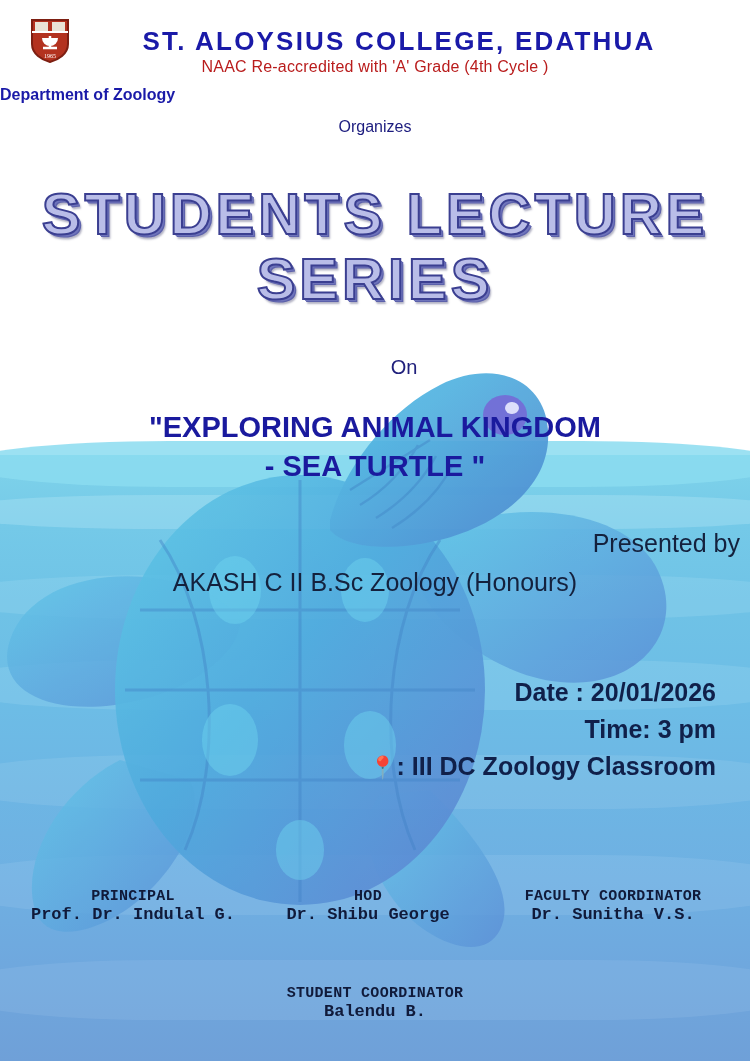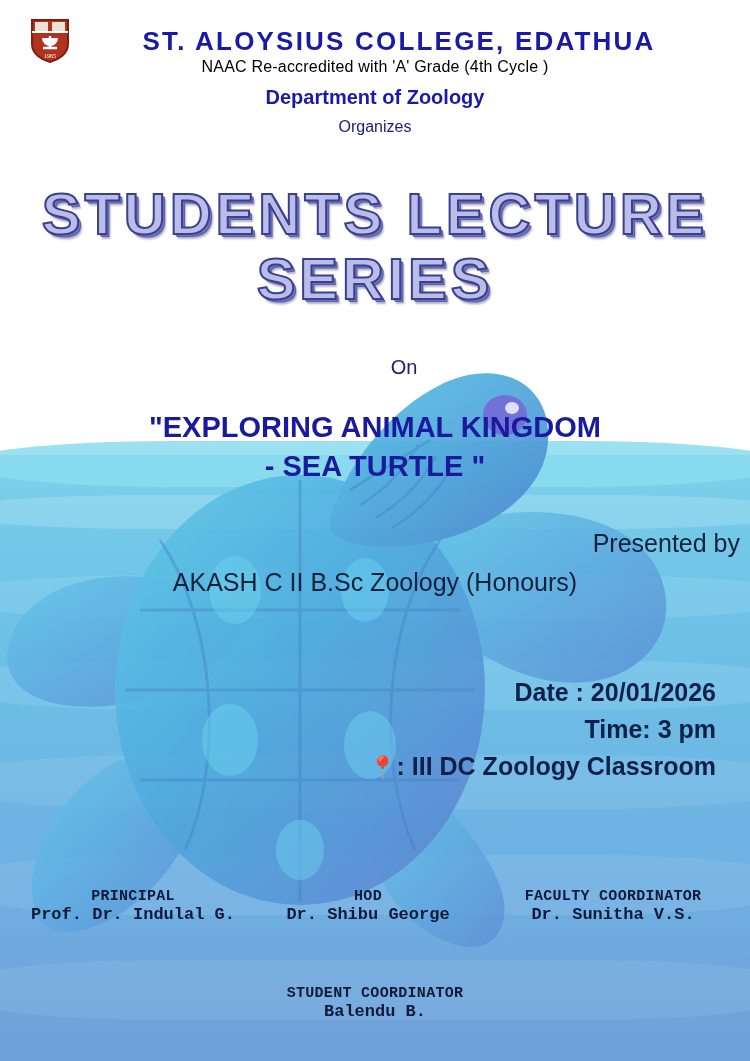--- a/index.html
+++ b/index.html
@@ -100,30 +100,29 @@
     font-family: "Liberation Sans", sans-serif;
     padding-left: 24px;
   }
   .naac {
     position: absolute;
     left: 0;
     top: 58px;
     width: 750px;
     text-align: center;
     font-size: 16px;
-    color: #000000;
+    color: #b91c1c;
     letter-spacing: .2px;
   }
   .dept {
     position: absolute;
     left: 0;
     top: 86px;
     width: 750px;
-    text-align: center;
-    font-size: 20px;
+    font-size: 16px;
     font-weight: bold;
     color: #1a1aa8;
   }
   .organizes {
     position: absolute;
     left: 0;
     top: 118px;
     width: 750px;
     text-align: center;
     font-size: 16px;

